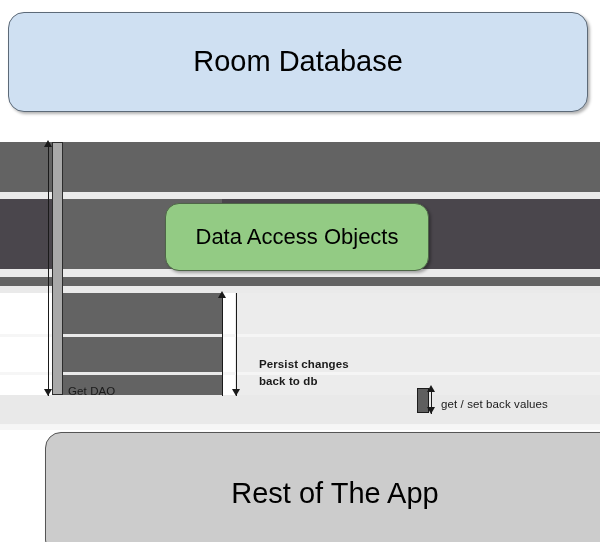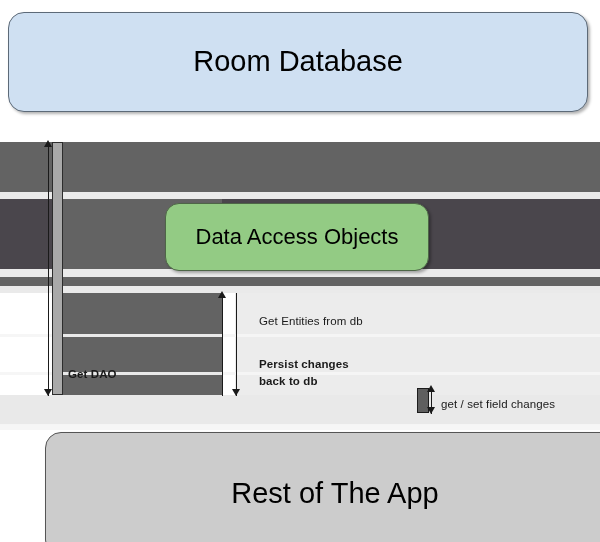--- a/index.html
+++ b/index.html
@@ -187,21 +187,21 @@
 
   
   .edge-label {
     position: absolute;
     font-size: 11.5px;
     color: #1a1a1a;
     line-height: 1.45;
     white-space: pre-line;
     letter-spacing: 0.1px;
   }
-  #label-get-dao        { left: 68px;  top: 366px; font-weight: bold; }
+  #label-get-dao        { left: 68px;  top: 383px; }
   #label-get-entities   { left: 259px; top: 313px; }
   #label-persist        { left: 259px; top: 356px; font-weight: bold; }
   #label-get-set-fields { left: 441px; top: 396px; }
 </style>
 </head>
 <body>
 
 <div id="canvas">
 
   <div class="band" id="band-dark-full"></div>
@@ -227,24 +227,23 @@
   <div class="vline" id="vline-b"></div>
   <div class="arrowhead arrow-up" id="head-b-up"></div>
   <div class="vline" id="vline-c"></div>
   <div class="arrowhead arrow-down" id="head-c-dn"></div>
 
   <div class="vline" id="vline-d"></div>
   <div class="arrowhead arrow-up" id="head-d-up"></div>
   <div class="arrowhead arrow-down" id="head-d-dn"></div>
 
   <div class="edge-label" id="label-get-dao">Get DAO</div>
-  <div class="edge-label" id="label-get-entities">Get Entities from db</div>
   <div class="edge-label" id="label-persist">Persist changes
 back to db</div>
-  <div class="edge-label" id="label-get-set-fields">get / set field changes</div>
+  <div class="edge-label" id="label-get-set-fields">get / set back values</div>
 
   <div class="node" id="room-db">Room Database</div>
 
   <div class="node" id="dao">Data Access Objects</div>
 
 
   <div class="node" id="rest-app">Rest of The App</div>
 
 </div>
 

